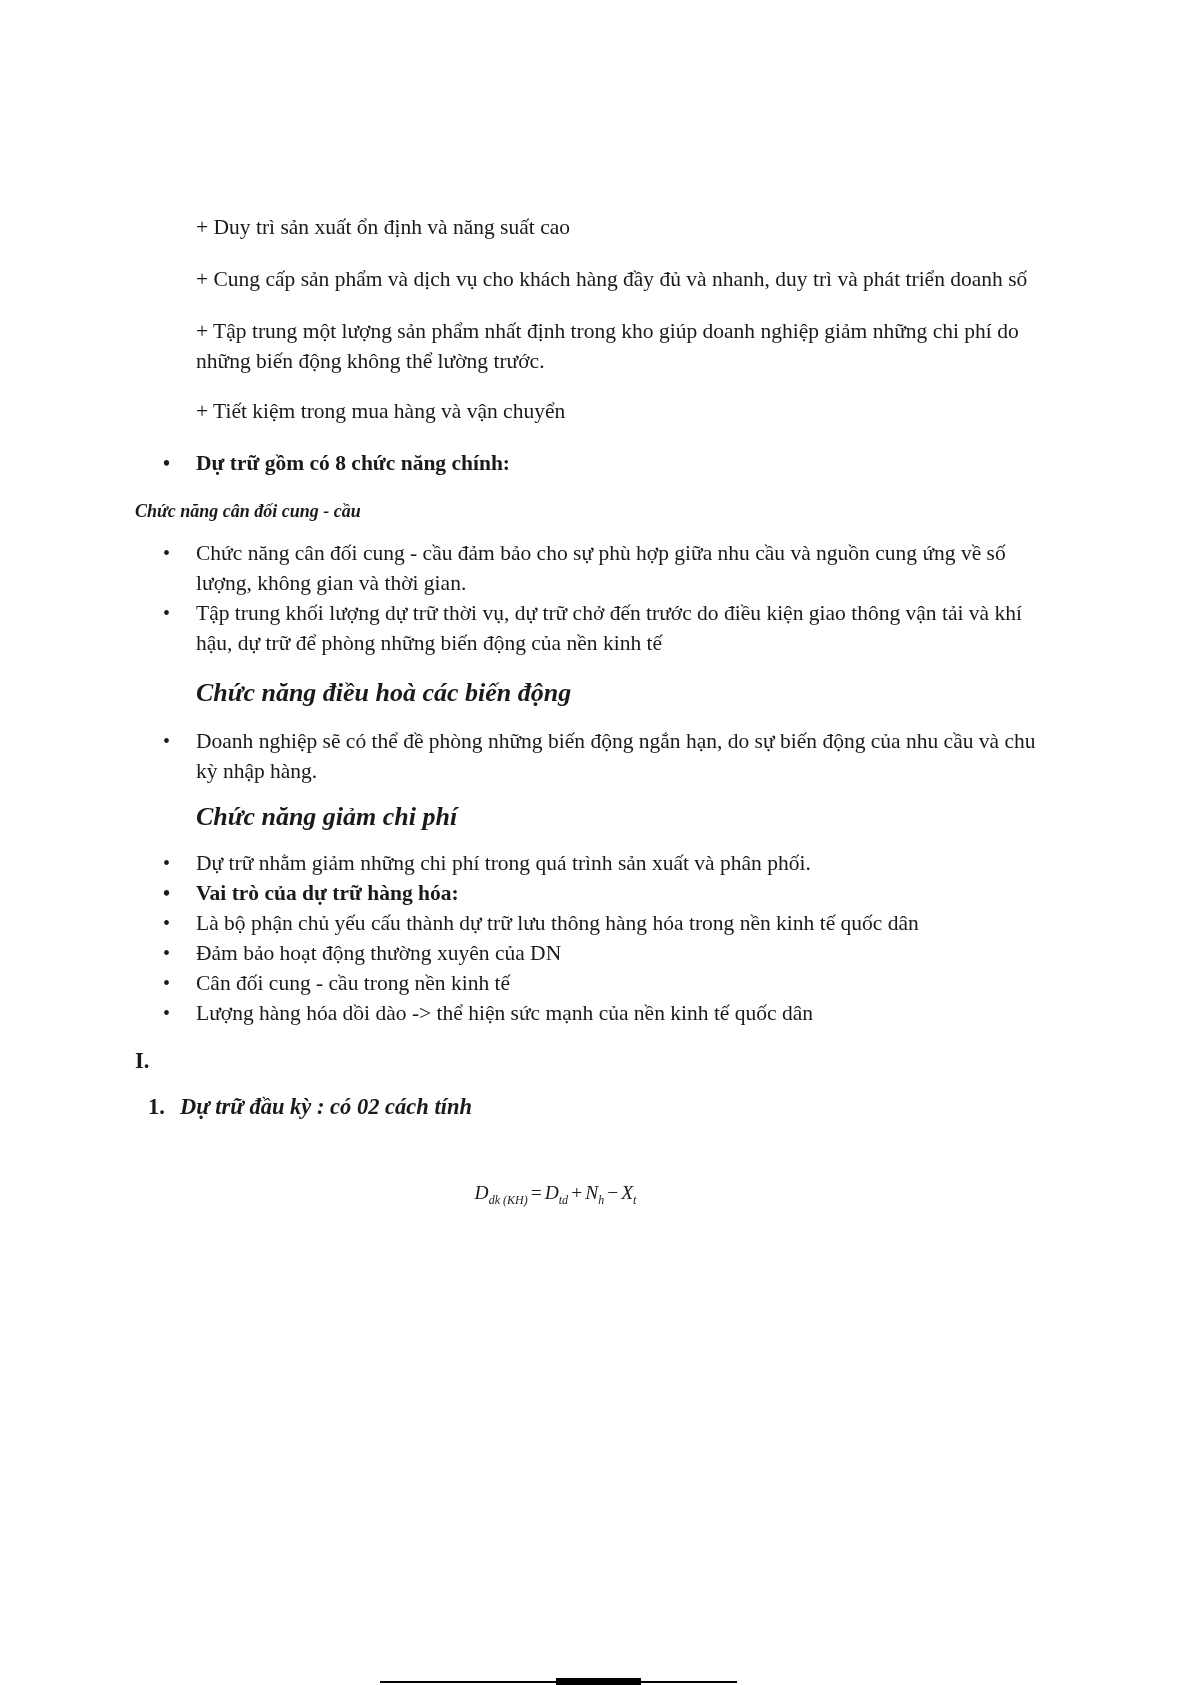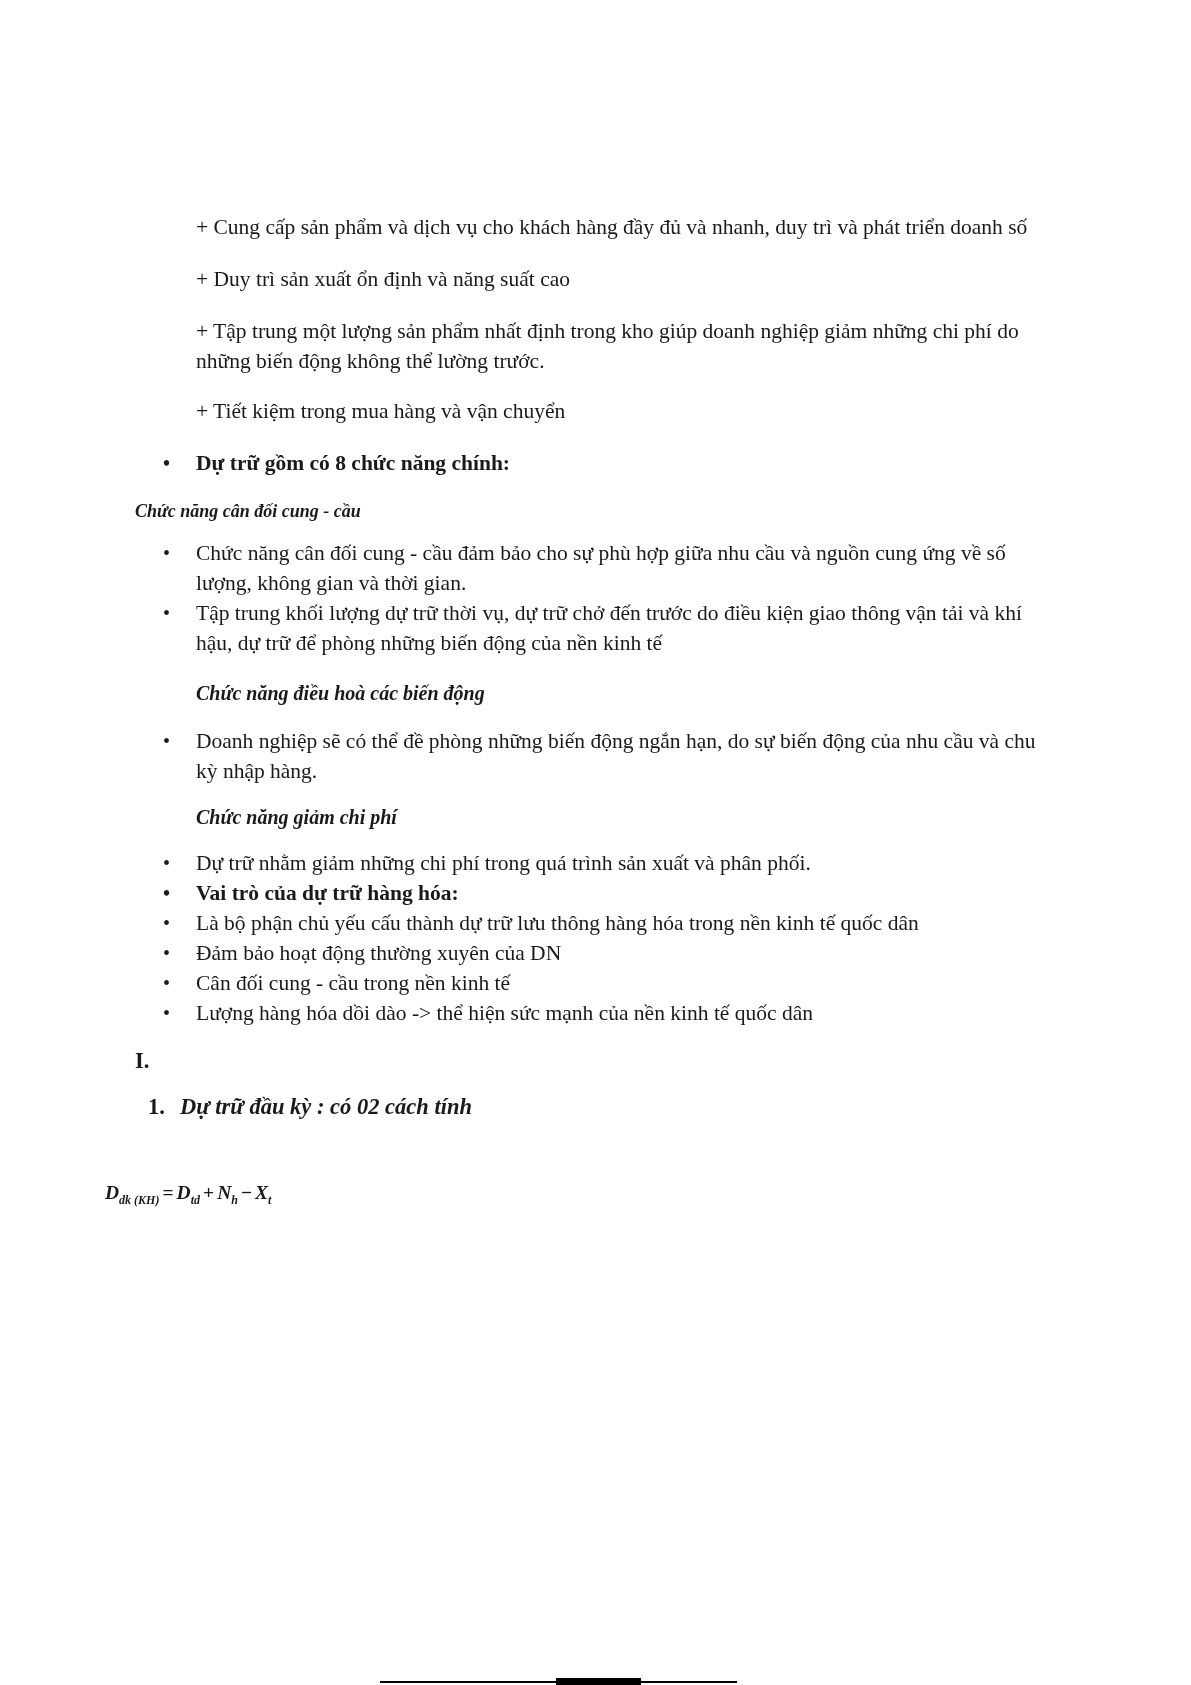--- a/index.html
+++ b/index.html
@@ -19,55 +19,54 @@
   .plus-para{margin:0 0 22px 61px;}
   .plus-para.tight{margin-bottom:20px;}
   .bullet{display:flex;margin-left:28px;}
   .bullet .marker{flex:none;width:33px;font-size:20px;}
   .bullet .btext{flex:1;}
   .bullet.mb20{margin-bottom:20px;}
   .bullet.mb18{margin-bottom:18px;}
   .bullet.mb16{margin-bottom:16px;}
   .bold{font-weight:bold;}
   .h-left{margin:0 0 12px 0;font-weight:bold;font-style:italic;font-size:18px;}
-  .h-indent{margin:0 0 18px 61px;font-weight:bold;font-style:italic;font-size:20px;}
+  .h-indent{margin:0 0 18px 61px;font-weight:bold;font-style:italic;font-size:26px;}
   .h-indent.mb16{margin-bottom:16px;}
   .plain-indent{margin:0 0 20px 61px;}
   .section-head{display:flex;font-weight:bold;font-size:22.5px;margin:0 0 16px 0;}
   .section-head .num{flex:none;width:33px;}
   .sub-head{display:flex;font-weight:bold;font-style:italic;font-size:22.5px;margin:0 0 56px 13px;}
   .sub-head .num{flex:none;width:32px;font-style:normal;}
   .formula-row{
-    text-align:left;
+    text-align:center;
     position:relative;
     left:-30px;
     margin:0 0 24px 0;
     font-size:19.5px;
     line-height:30px;
-    font-weight:bold;
   }
   .formula-row .it{font-style:italic;}
   .formula-row sub{font-style:italic;font-size:12px;line-height:0;}
   .formula-row .op{font-style:normal;padding:0 3px;}
   .bottom-rule-thin{
     position:absolute;
     left:380px;top:1681px;width:357px;height:2px;background:#000;
   }
   .bottom-rule-thick{
     position:absolute;
     left:556px;top:1678px;width:85px;height:7px;background:#000;
   }
 </style>
 </head>
 <body>
 
 <div class="page">
 
+  <p class="plus-para">+ Duy trì sản xuất ổn định và năng suất cao</p>
   <p class="plus-para">+ Cung cấp sản phẩm và dịch vụ cho khách hàng đầy đủ và nhanh, duy trì và phát triển doanh số</p>
-  <p class="plus-para">+ Duy trì sản xuất ổn định và năng suất cao</p>
   <p class="plus-para tight">+ Tập trung một lượng sản phẩm nhất định trong kho giúp doanh nghiệp giảm những chi phí do những biến động không thể lường trước.</p>
   <p class="plus-para">+ Tiết kiệm trong mua hàng và vận chuyển</p>
 
   <div class="bullet bold mb18">
     <span class="marker">•</span>
     <span class="btext">Dự trữ gồm có 8 chức năng chính:</span>
   </div>
 
   <div class="h-left">Chức năng cân đối cung - cầu</div>
 

